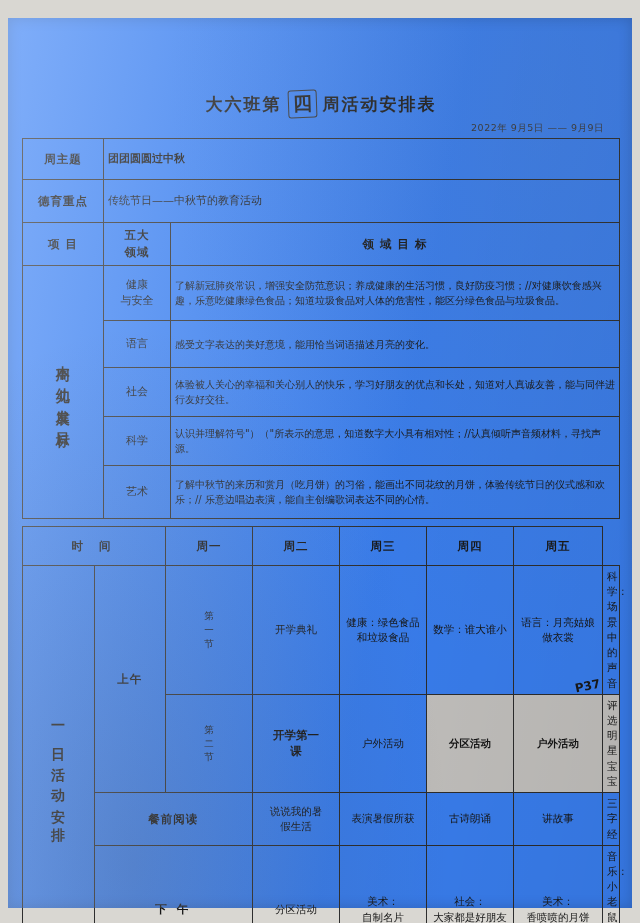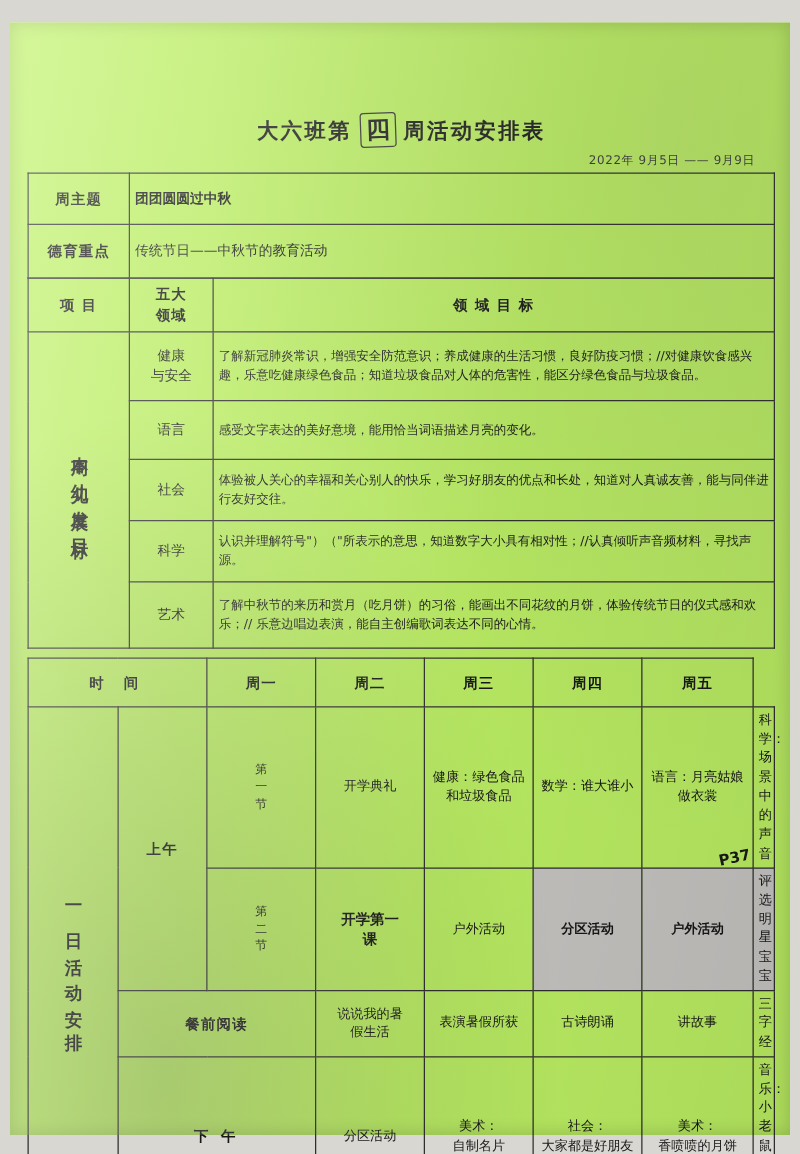--- a/index.html
+++ b/index.html
@@ -7,21 +7,21 @@
     width:640px;height:923px;
     background:#d9d7d2;
     font-family:"DejaVu Sans", sans-serif;
     overflow:hidden;
   }
   
   .sheet{
     position:absolute;
     left:8px; top:18px;
     width:624px; height:890px;
-    background:#bef264;
+    background:#3b82f6;
     box-shadow:0 0 14px rgba(0,0,0,.18) inset;
   }
   .sheet:before{
     content:"";
     position:absolute;left:0;top:0;right:0;bottom:0;
     background:
       radial-gradient(ellipse at 20% 95%, rgba(80,80,80,.22) 0%, rgba(80,80,80,0) 45%),
       radial-gradient(ellipse at 85% 10%, rgba(120,120,120,.12) 0%, rgba(120,120,120,0) 50%),
       linear-gradient(100deg, rgba(255,255,255,.35) 0%, rgba(0,0,0,.05) 60%, rgba(0,0,0,.10) 100%);
     pointer-events:none;

